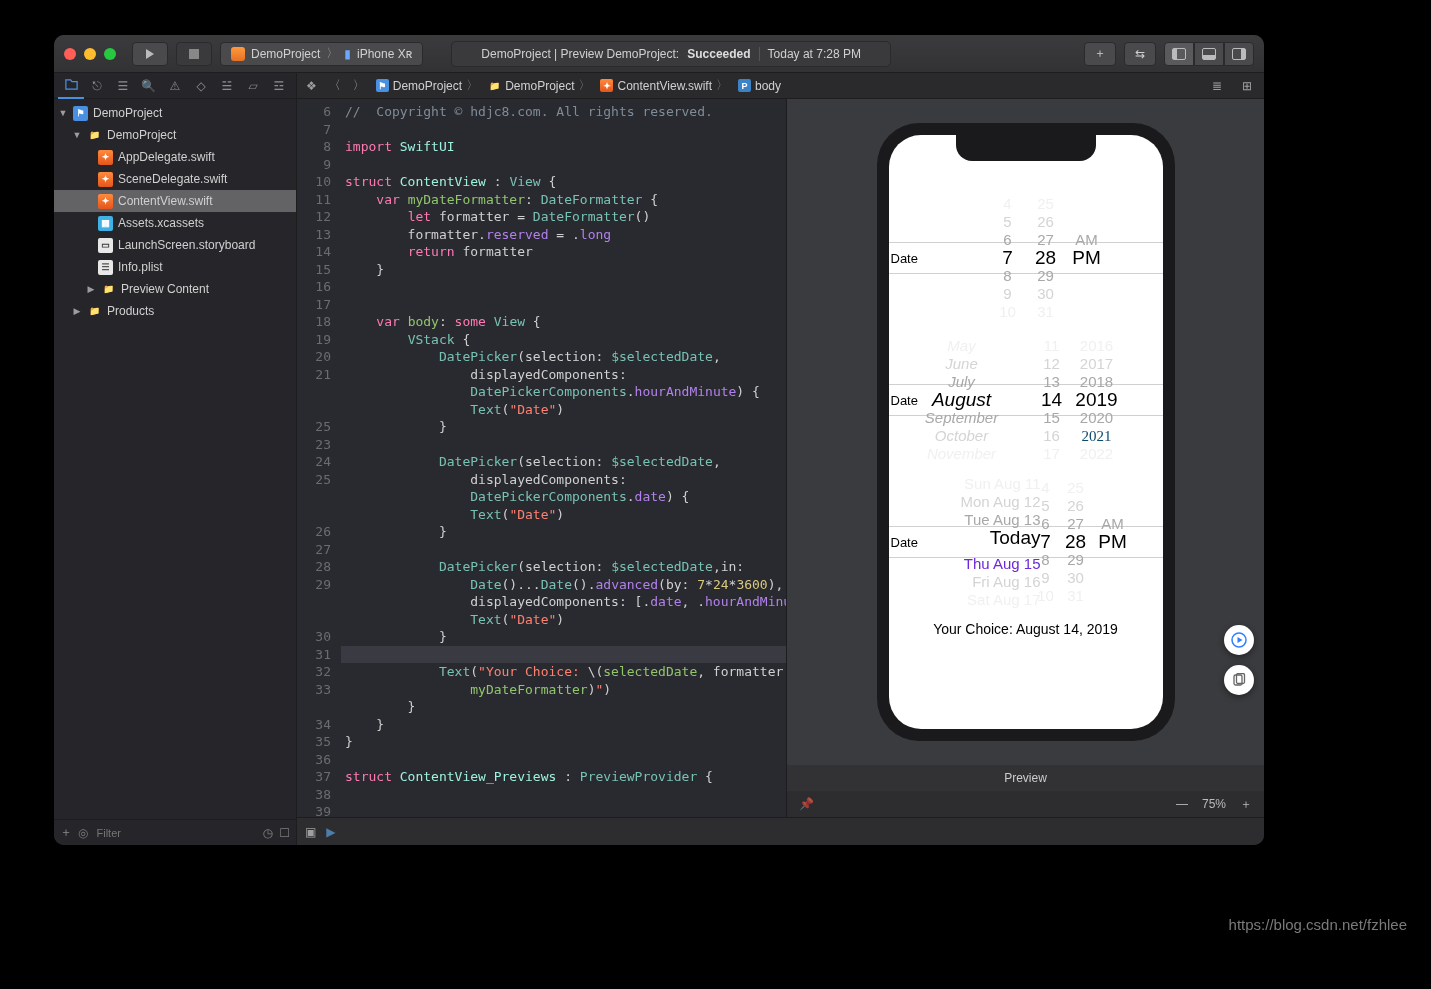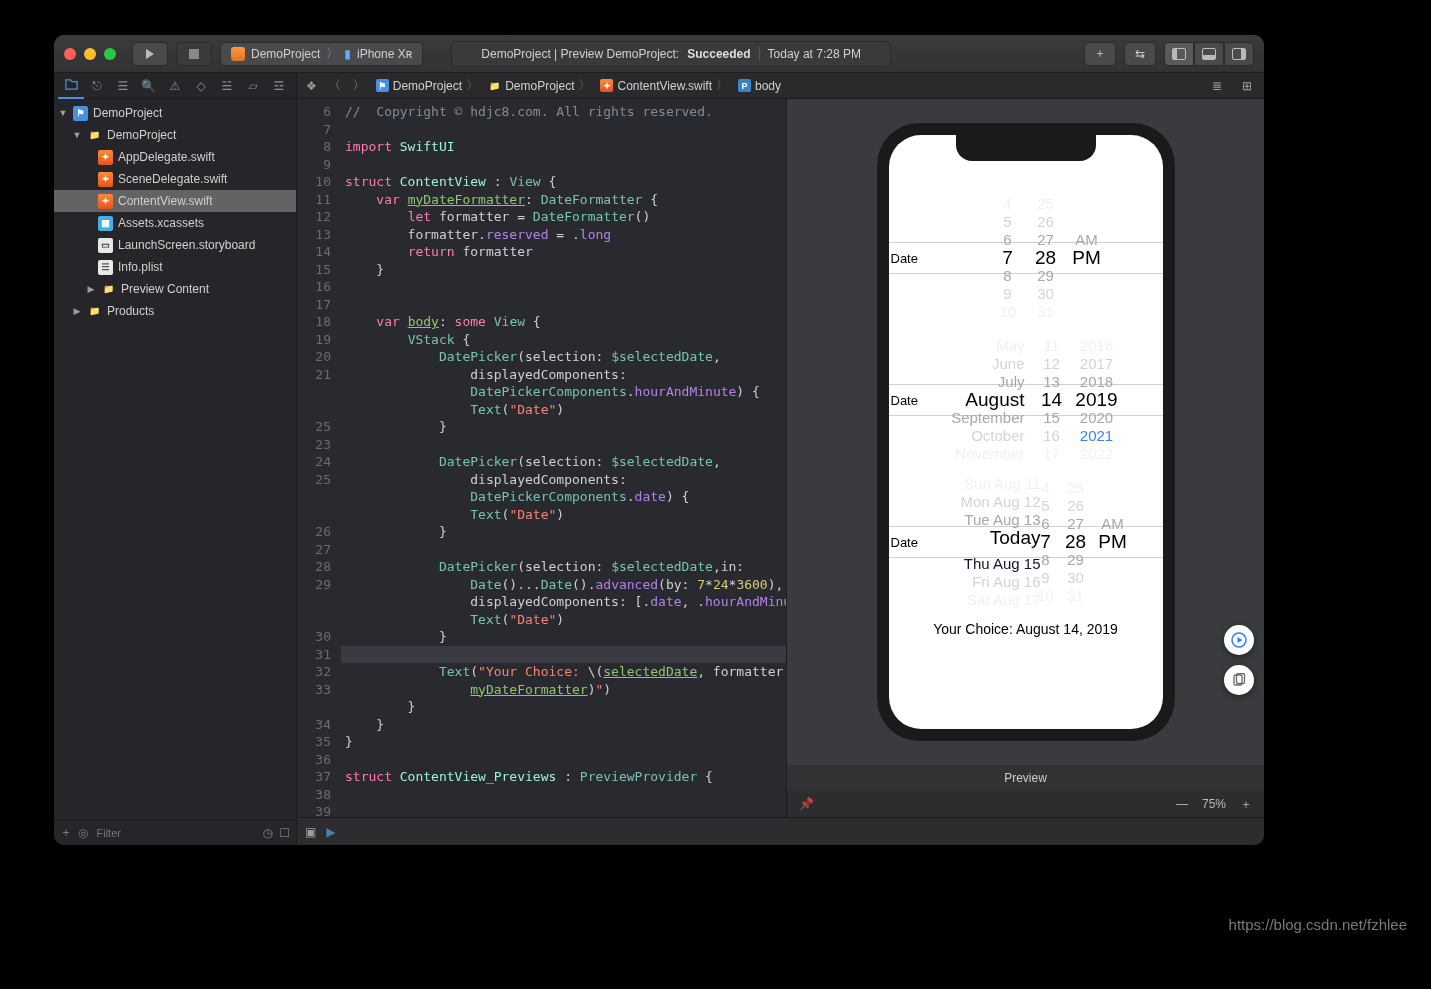--- a/index.html
+++ b/index.html
@@ -142,21 +142,21 @@
   .code-pane{width:490px;display:flex;background:var(--bg-editor);font-family:"SF Mono",Menlo,Consolas,monospace;font-size:13px;border-right:1px solid var(--border);overflow:hidden;}
   .gutter{background:var(--bg-editor);color:#6c6c70;text-align:right;padding:4px 10px 4px 6px;user-select:none;flex:0 0 44px;}
   .gutter div{height:17.5px;line-height:17.5px;}
   .code{flex:1;padding:4px 0;overflow:hidden;}
   .code-line{height:17.5px;line-height:17.5px;white-space:pre;padding-left:4px;}
   .code-line.hl{background:#3a3b42;}
   .kw{color:var(--kw-pink);} .typ{color:var(--pale-green);} .typ2{color:var(--type-teal);}
   .mem{color:var(--member-violet);} .num{color:var(--num-yellow);}
   .str{color:var(--str-salmon);} .cm{color:var(--comment);}
   .deco{color:var(--kw-pink);} .id{color:#78c2b3;}
-  .gr{color:var(--green);text-decoration:underline;}
+  .gr{color:var(--green);}
 
   
   .preview-pane{flex:1;background:#3a3b3e;display:flex;flex-direction:column;position:relative;}
   .canvas{flex:1;display:flex;align-items:flex-start;justify-content:center;padding-top:24px;position:relative;}
   .iphone{width:298px;height:618px;background:var(--iphone-body);border-radius:42px;padding:12px;position:relative;}
   .iphone-screen{width:100%;height:100%;background:var(--iphone-screen);border-radius:32px;position:relative;overflow:hidden;color:#000;}
   .notch{position:absolute;top:0;left:50%;transform:translateX(-50%);width:140px;height:26px;background:var(--iphone-body);border-radius:0 0 16px 16px;}
   .screen-content{padding-top:54px;font-family:-apple-system,sans-serif;}
   .picker-block{position:relative;height:126px;margin:6px 0 16px;}
   .picker-label{position:absolute;left:0;top:50%;transform:translateY(-50%);font-size:13px;color:#000;padding-left:2px;}
@@ -452,21 +452,21 @@
                         <div class="opt f1" style="color: rgb(168, 168, 168);">AM</div>
                         <div class="opt sel">PM</div>
                         <div class="opt f1" style="color: rgb(168, 168, 168);"></div>
                         <div class="opt f2" style="color: rgb(212, 212, 212);"></div>
                         <div class="opt f3" style="color: rgb(240, 240, 240);"></div>
                       </div>
                     </div>
                     <div class="picker-block">
                       <div class="sel-band"></div>
                       <div class="picker-label">Date</div>
-                      <div class="wheel" style="right: 138px; width: 110px; align-items: flex-end;">
+                      <div class="wheel" style="right: 146px; width: 110px; align-items: center; font-style: italic;">
                         <div class="opt f3" style="color: rgb(240, 240, 240);">May</div>
                         <div class="opt f2" style="color: rgb(212, 212, 212);">June</div>
                         <div class="opt f1" style="color: rgb(168, 168, 168);">July</div>
                         <div class="opt sel">August</div>
                         <div class="opt f1" style="color: rgb(168, 168, 168);">September</div>
                         <div class="opt f2" style="color: rgb(212, 212, 212);">October</div>
                         <div class="opt f3" style="color: rgb(240, 240, 240);">November</div>
                       </div>
                       <div class="wheel" style="right: 96px; width: 30px; align-items: center;">
                         <div class="opt f3" style="color: rgb(240, 240, 240);">11</div>
@@ -476,33 +476,33 @@
                         <div class="opt f1" style="color: rgb(168, 168, 168);">15</div>
                         <div class="opt f2" style="color: rgb(212, 212, 212);">16</div>
                         <div class="opt f3" style="color: rgb(240, 240, 240);">17</div>
                       </div>
                       <div class="wheel" style="right: 40px; width: 52px; align-items: center;">
                         <div class="opt f3" style="color: rgb(240, 240, 240);">2016</div>
                         <div class="opt f2" style="color: rgb(212, 212, 212);">2017</div>
                         <div class="opt f1" style="color: rgb(168, 168, 168);">2018</div>
                         <div class="opt sel">2019</div>
                         <div class="opt f1" style="color: rgb(168, 168, 168);">2020</div>
-                        <div class="opt f2" style="color: #3b82f6;">2021</div>
+                        <div class="opt f2" style="color: #0c4a6e; font-family: Liberation Serif, serif;">2021</div>
                         <div class="opt f3" style="color: rgb(240, 240, 240);">2022</div>
                       </div>
                     </div>
                     <div class="picker-block">
                       <div class="sel-band"></div>
                       <div class="picker-label">Date</div>
                       <div class="wheel" style="right: 122px; width: 110px; align-items: flex-end;">
                         <div class="opt f3" style="color: rgb(240, 240, 240);">Sun Aug 11</div>
                         <div class="opt f2" style="color: rgb(212, 212, 212);">Mon Aug 12</div>
                         <div class="opt f1" style="color: rgb(168, 168, 168);">Tue Aug 13</div>
                         <div class="opt sel">Today</div>
-                        <div class="opt f1" style="color: #0f172a; margin-top: 8px;">Thu Aug 15</div>
+                        <div class="opt f1" style="color: #6d28d9; margin-top: 8px;">Thu Aug 15</div>
                         <div class="opt f2" style="color: rgb(212, 212, 212);">Fri Aug 16</div>
                         <div class="opt f3" style="color: rgb(240, 240, 240);">Sat Aug 17</div>
                       </div>
                       <div class="wheel" style="right: 106px; width: 22px; align-items: center;">
                         <div class="opt f3" style="color: rgb(240, 240, 240);">4</div>
                         <div class="opt f2" style="color: rgb(212, 212, 212);">5</div>
                         <div class="opt f1" style="color: rgb(168, 168, 168);">6</div>
                         <div class="opt sel">7</div>
                         <div class="opt f1" style="color: rgb(168, 168, 168);">8</div>
                         <div class="opt f2" style="color: rgb(212, 212, 212);">9</div>

